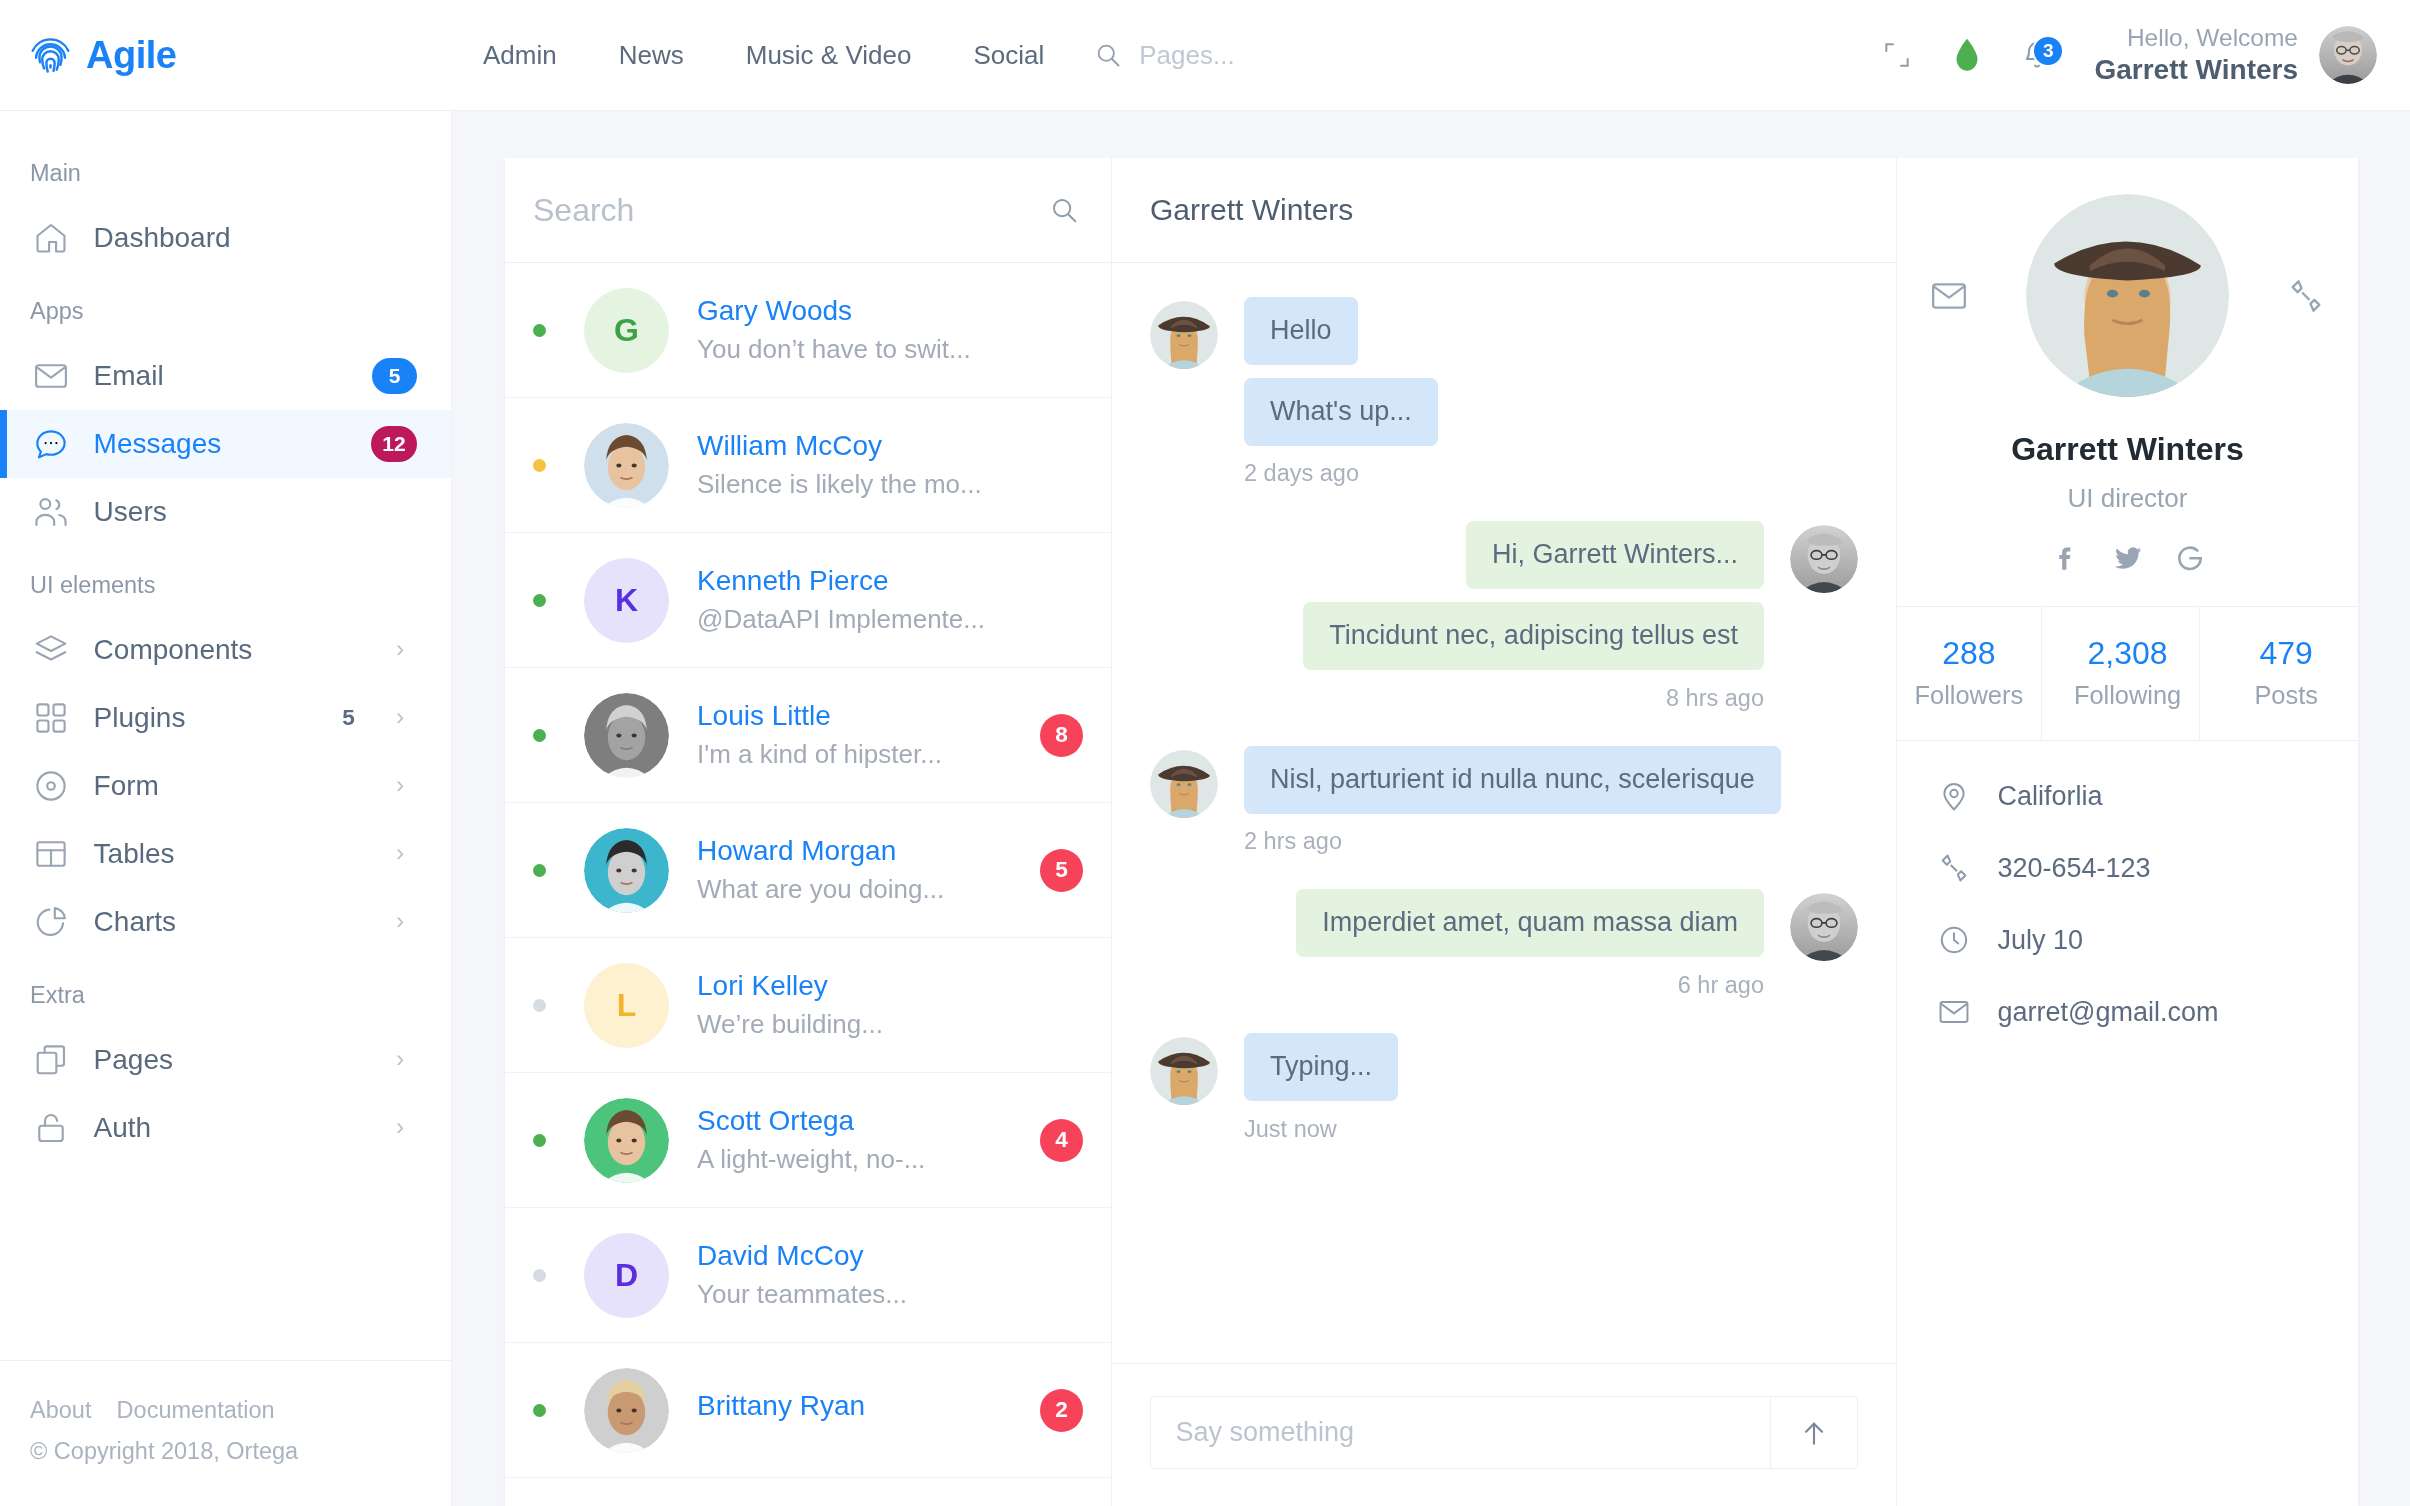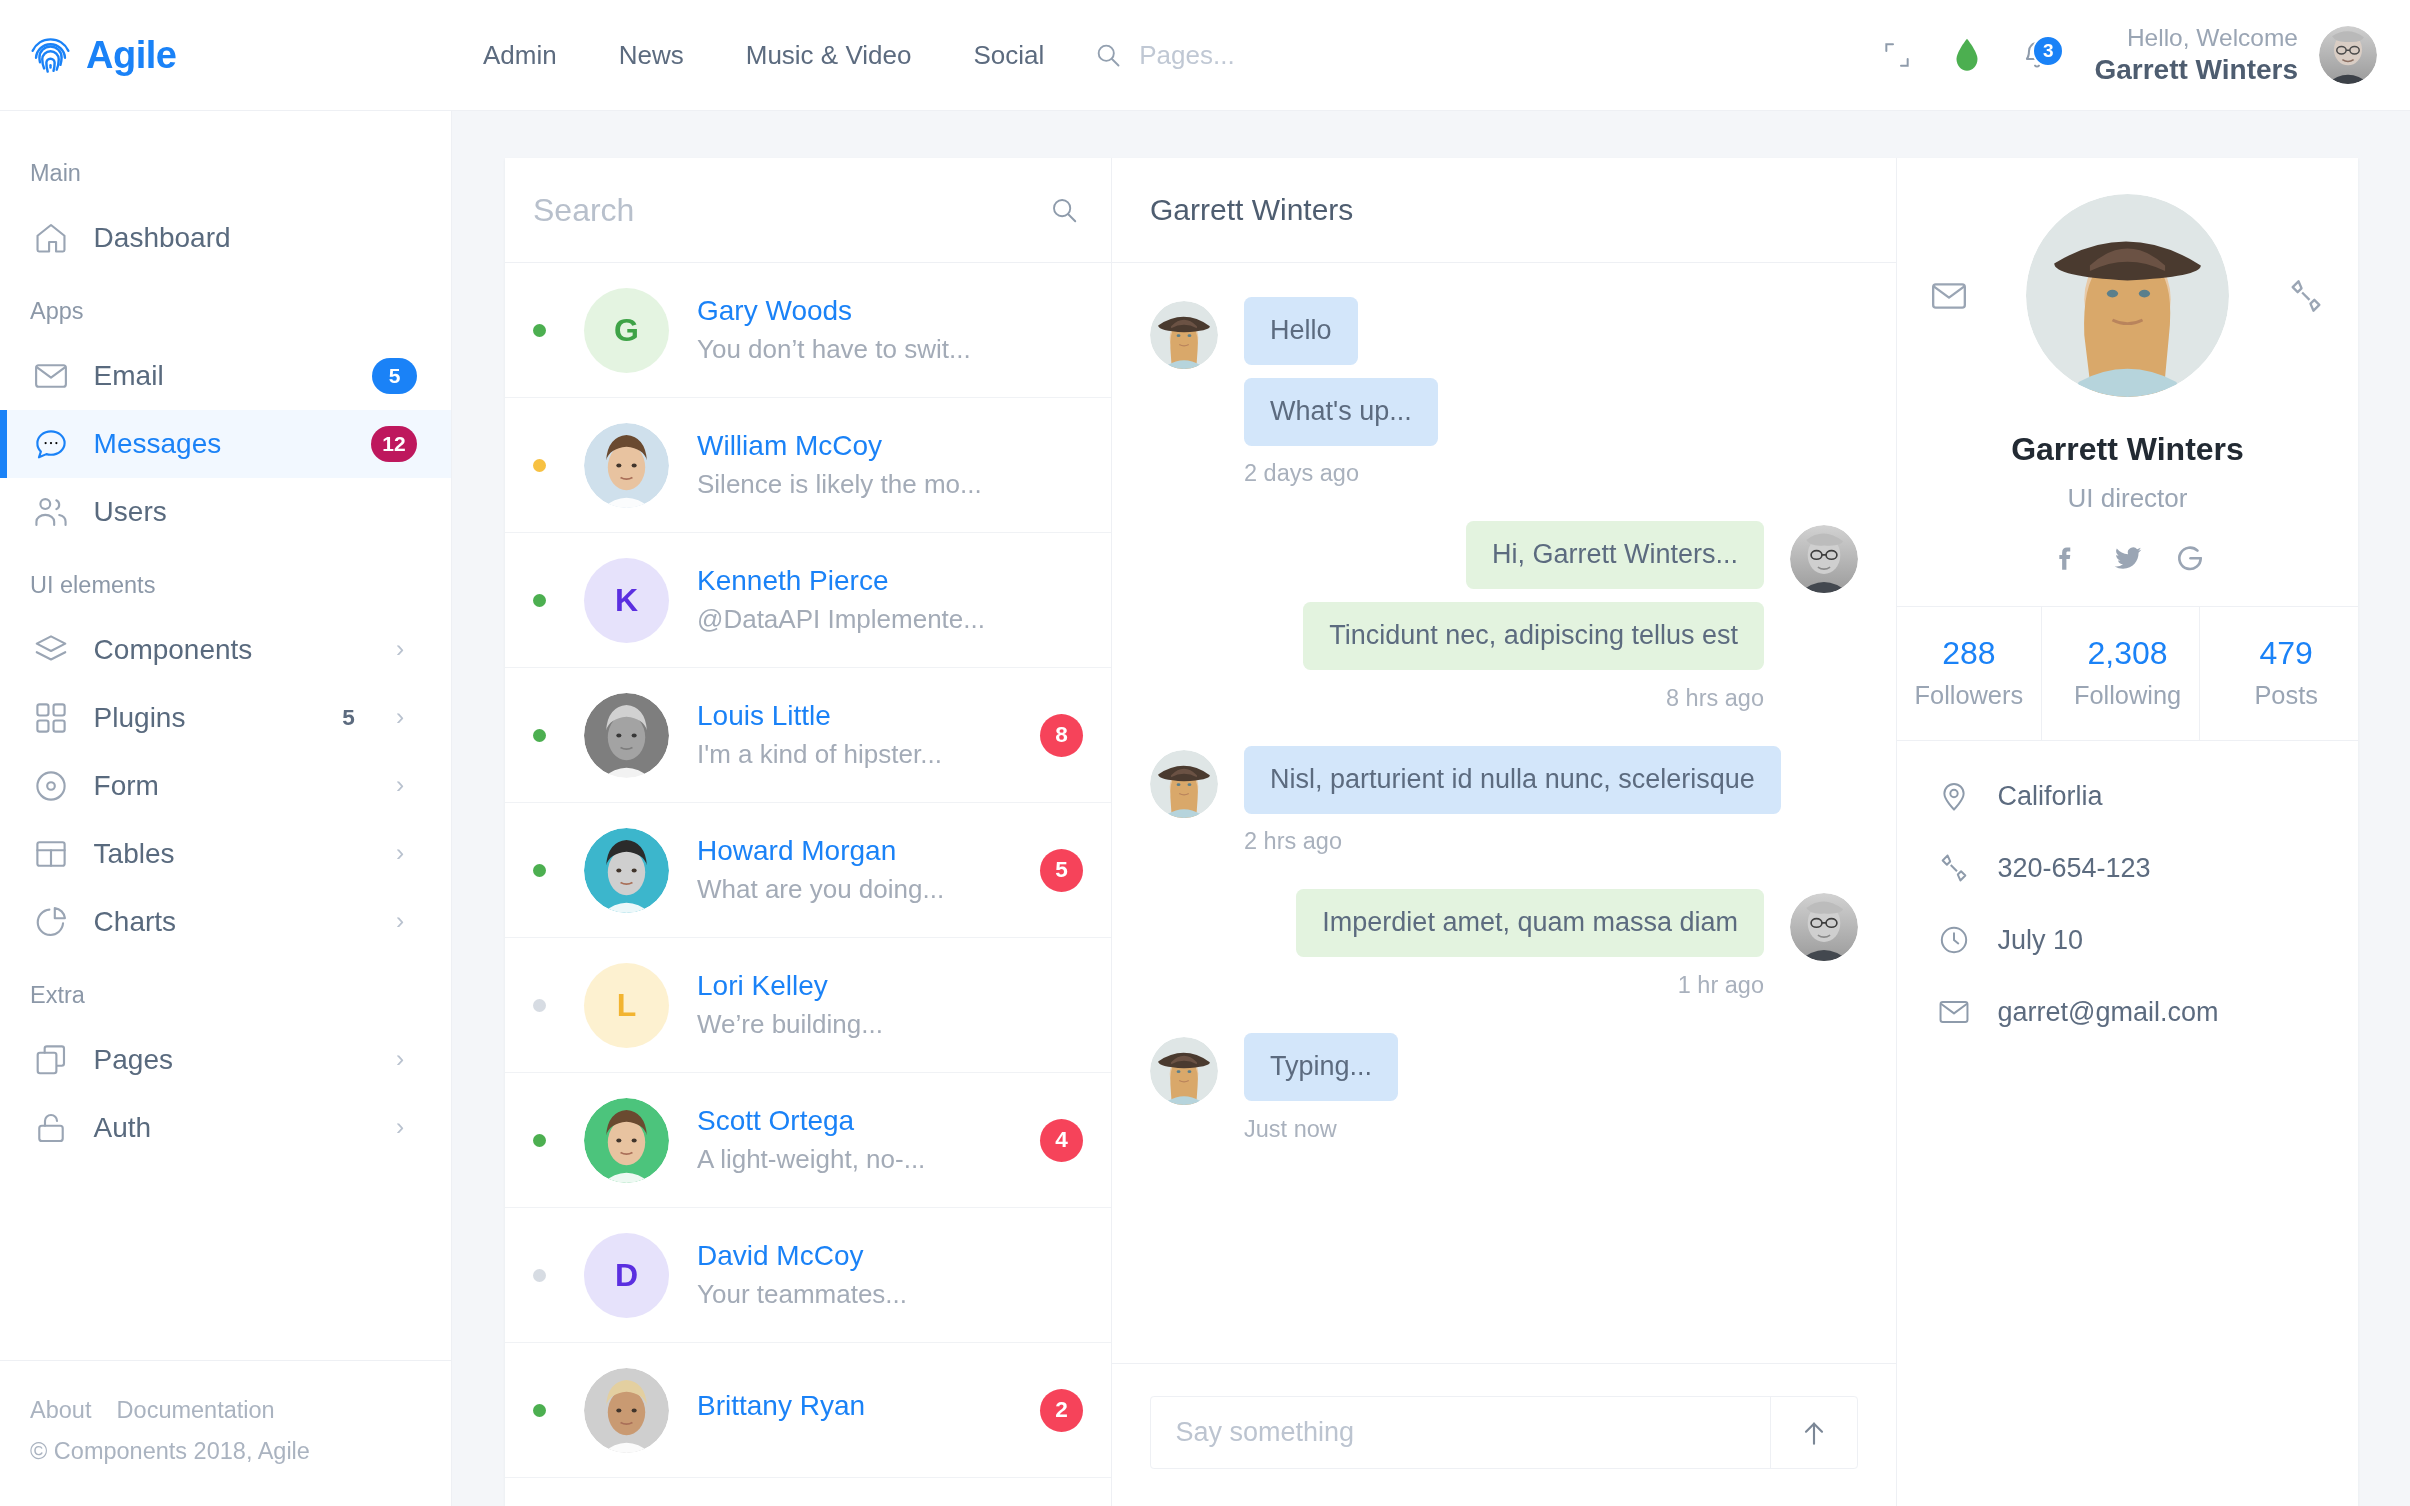--- a/index.html
+++ b/index.html
@@ -396,21 +396,21 @@
             <span class="lbl">Auth</span>
             <span class="spacer"></span>
             <span class="chev">›</span>
           </div>
         </div>
       <div class="side-footer">
         <div>
           <a href="#">About</a>
           <a href="#">Documentation</a>
         </div>
-        <div class="cp">© Components 2018, Agile</div>
+        <div class="cp">© Copyright 2018, Ortega</div>
       </div>
     </aside>
 
     <main class="main">
       <div class="panes">
 
         <section class="pane-list">
           <div class="list-search">
             <input type="text" placeholder="Search" style="">
             <span>
@@ -701,21 +701,21 @@
                       <ellipse cx="39" cy="44" rx="8" ry="6.4" fill="none" stroke="#3f3f3f" stroke-width="2.4"></ellipse>
                       <ellipse cx="61" cy="44" rx="8" ry="6.4" fill="none" stroke="#3f3f3f" stroke-width="2.4"></ellipse>
                       <path d="M47 44h6" stroke="#3f3f3f" stroke-width="2.4"></path>
                       <path d="M41 62 q9 6 18 0" stroke="#8a8a8a" stroke-width="2.4" fill="none"></path>
                       <path d="M14 100 Q50 68 86 100Z" fill="#43484f"></path>
                     </g>
                   </svg>
                 </div>
                 <div class="msg-col">
                   <div class="bubble out">Imperdiet amet, quam massa diam</div>
-                  <div class="stamp">1 hr ago</div>
+                  <div class="stamp">6 hr ago</div>
                 </div>
               </div>
               <div class="msg-group in">
                 <div class="msg-av">
                   <svg width="68" height="68" viewBox="0 0 100 100">
                     <defs>
                       <clipPath id="wh10">
                         <circle cx="50" cy="50" r="50"></circle>
                       </clipPath>
                     </defs>

